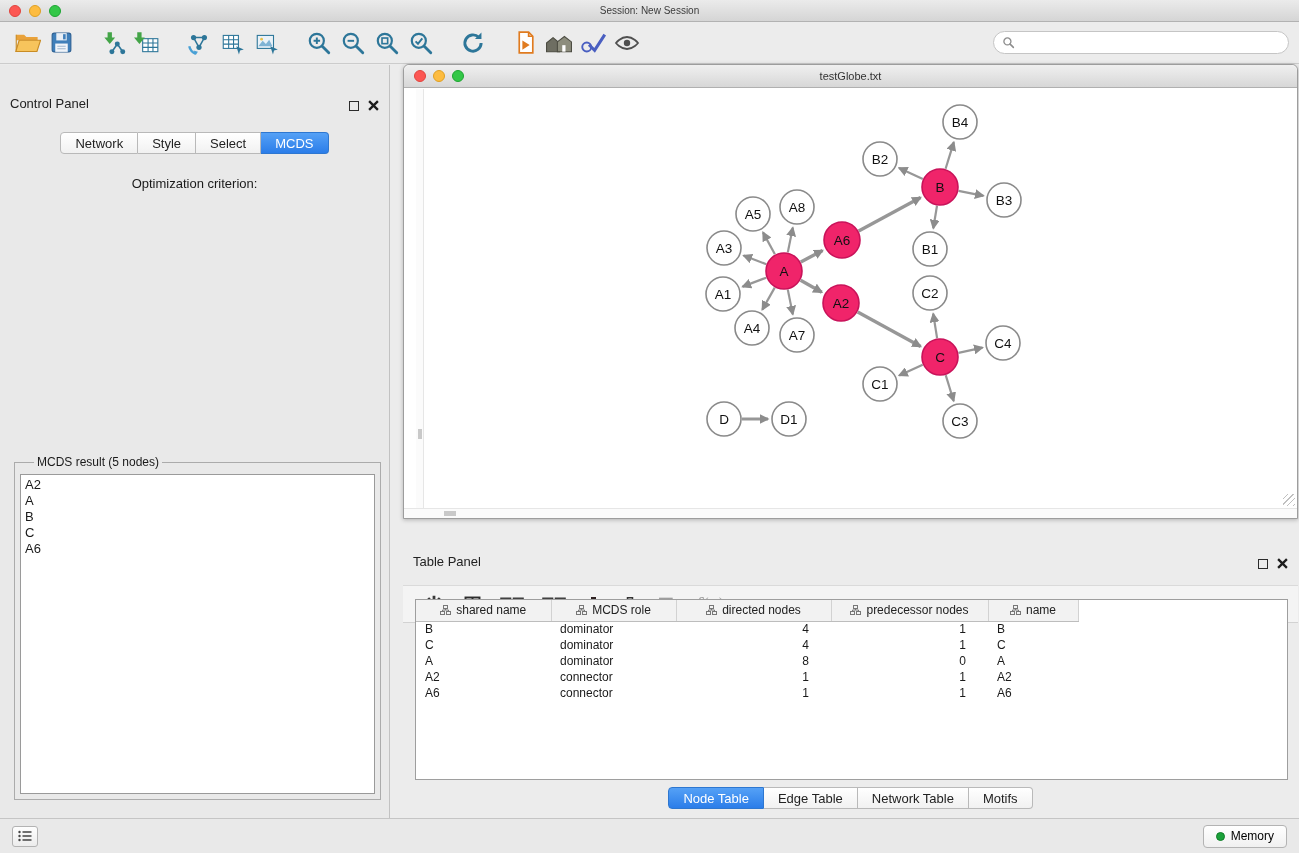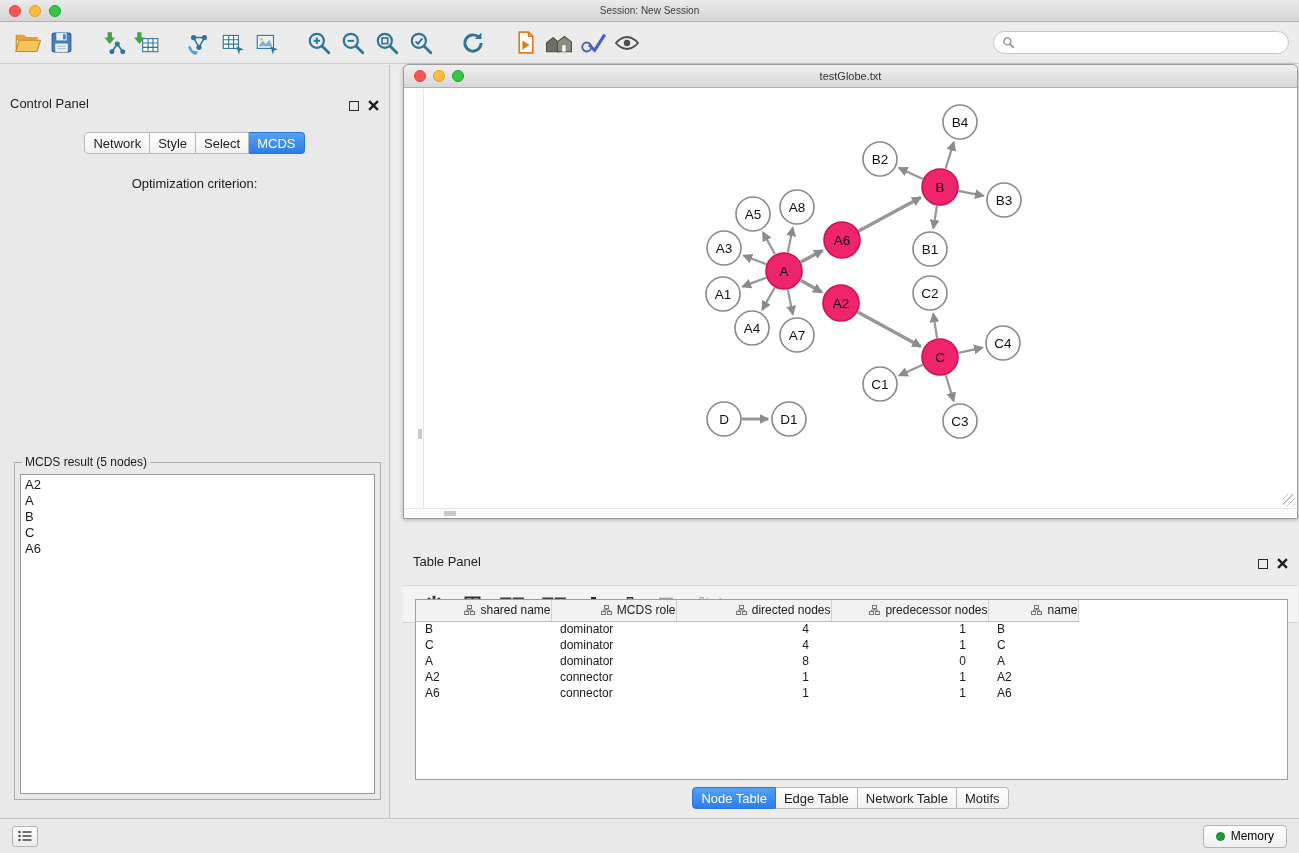--- a/index.html
+++ b/index.html
@@ -41,21 +41,21 @@
     position:absolute; left:0; top:65px; width:390px; bottom:35px;
     background:#e9e9e9; border-right:1px solid #c2c2c2;
   }
   .panel-header { height:26px; display:flex; align-items:flex-end; padding:12px 10px;margin-top:32px; }
   .panel-header .ph-title { font-size:13px; color:#222; }
   .ph-icons { margin-left:auto; display:flex; gap:9px; align-items:center; }
   .ph-float { width:10px; height:10px; border:1.5px solid #2b2b2b; display:inline-block; background:transparent; }
   .ph-close { border:none; background:transparent; display:flex; }
   .seg-tabs { display:flex; justify-content:center; margin-top:9px; }
   .seg-tab {
-    height:22px; padding:0 8px; font-size:13px; color:#222;
+    height:22px; padding:0 14px; font-size:13px; color:#222;
     background:linear-gradient(#ffffff,#f1f1f1); border:1px solid #b9b9b9; border-left:none;
     font-family:"Liberation Sans",sans-serif;
   }
   .seg-tab:first-child { border-left:1px solid #b9b9b9; border-radius:4px 0 0 4px; }
   .seg-tab:last-child  { border-radius:0 4px 4px 0; }
   .seg-tab.active { background:linear-gradient(#55a1f6,#2b7de9); color:#fff; border-color:#2e77d0; }
   .opt-label { text-align:center; margin-top:22px; font-size:13px; }
   .dropdown {
     margin:9px auto 0; width:312px; height:24px; background:#fff;
     border:1px solid #b3b3b3; border-radius:4px; display:flex; align-items:center;
@@ -69,21 +69,21 @@
   .btn-row { display:flex; justify-content:center; gap:13px; margin-top:13px; }
   .btn {
     height:23px; padding:0 15px; font-size:13px; color:#1a1a1a;
     background:linear-gradient(#ffffff,#f0f0f0); border:1px solid #b7b7b7; border-radius:4px;
     font-family:"Liberation Sans",sans-serif;
   }
   .result-fieldset {
     position:absolute; left:14px; right:8px; top:390px; bottom:18px;
     border:1px solid #ababab; padding:5px; background:transparent;
   }
-  .result-fieldset legend { font-size:12px; color:#1a1a1a; padding:0 3px; margin-left:2px; }
+  .result-fieldset legend { font-size:12px; color:#1a1a1a; padding:0 3px; margin-left:14px; }
   .result-list {
     width:100%; height:100%; background:#fff; border:1px solid #9a9a9a;
     overflow:auto; padding:2px 4px;
   }
   .result-item { font-size:13px; line-height:16px; }
   
   .right-area { position:absolute; left:390px; top:65px; right:0; bottom:35px; }
   .network-window {
     position:absolute; left:13px; top:-1px; right:1px; height:455px;
     background:#fff; border:1px solid #9d9d9d; border-radius:6px 6px 0 0;
@@ -113,21 +113,21 @@
   }
   .tp-tool { border:none; background:transparent; display:flex; align-items:center; }
   .fx { font-family:"DejaVu Serif", serif; font-size:16px; color:#a3a3a3; }
   .table-wrap {
     position:absolute; left:12px; right:10px; top:76px; bottom:38px;
     background:#fff; border:1px solid #9e9e9e; overflow:hidden;
   }
   table { border-collapse:collapse; table-layout:fixed; width:662px; font-size:12px; }
   th {
     height:21px; background:#f2f2f2; font-weight:normal; font-size:12px; color:#222;
-    border-right:1px solid #d2d2d2; border-bottom:1px solid #bdbdbd; text-align:right;
+    border-right:1px solid #d2d2d2; border-bottom:1px solid #bdbdbd; text-align:center;
     white-space:nowrap; overflow:hidden;
   }
   th .th-ico { vertical-align:-1px; margin-right:5px; }
   td { height:16px; padding:0 9px; white-space:nowrap; overflow:hidden; font-size:12px; }
   td.num { text-align:right; padding-right:22px; }
   .table-tabs { position:absolute; left:0; right:0; bottom:9px; display:flex; justify-content:center; }
   
   .statusbar {
     position:absolute; left:0; right:0; bottom:0; height:35px;
     background:#e9e9e9; border-top:1px solid #c5c5c5;

